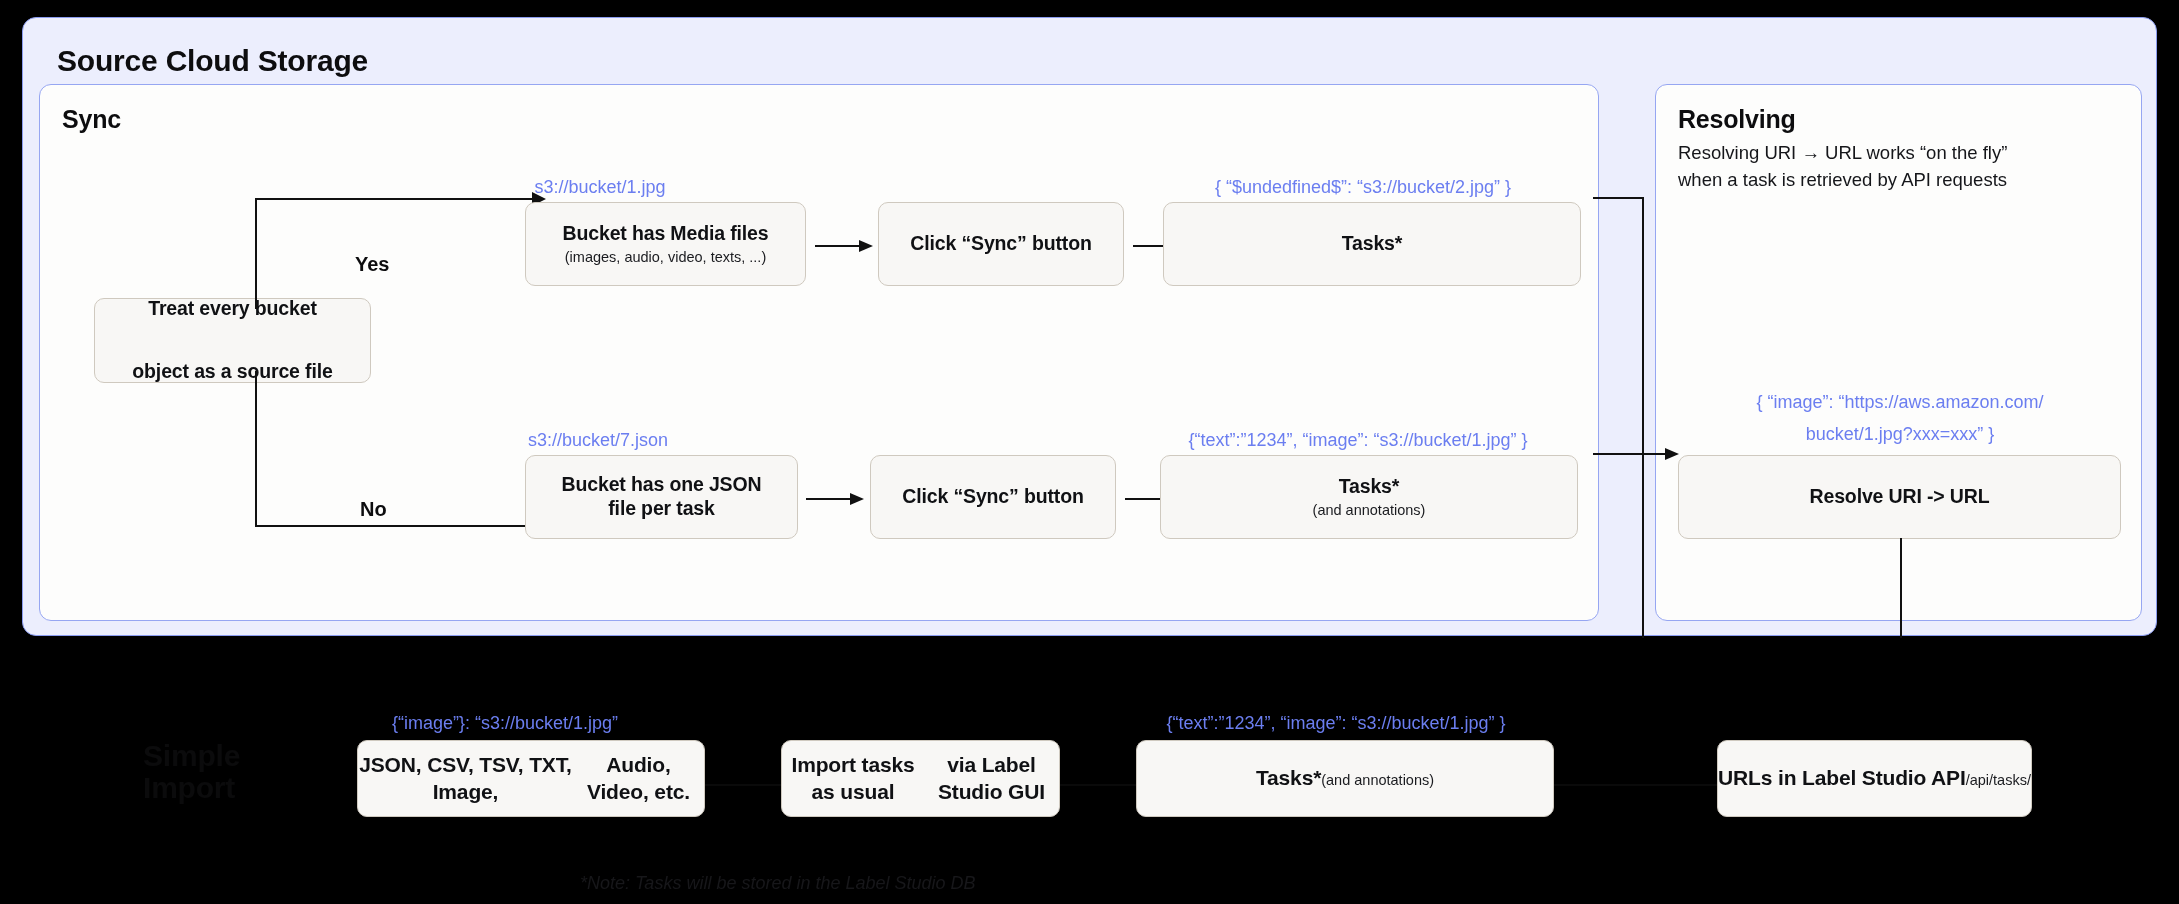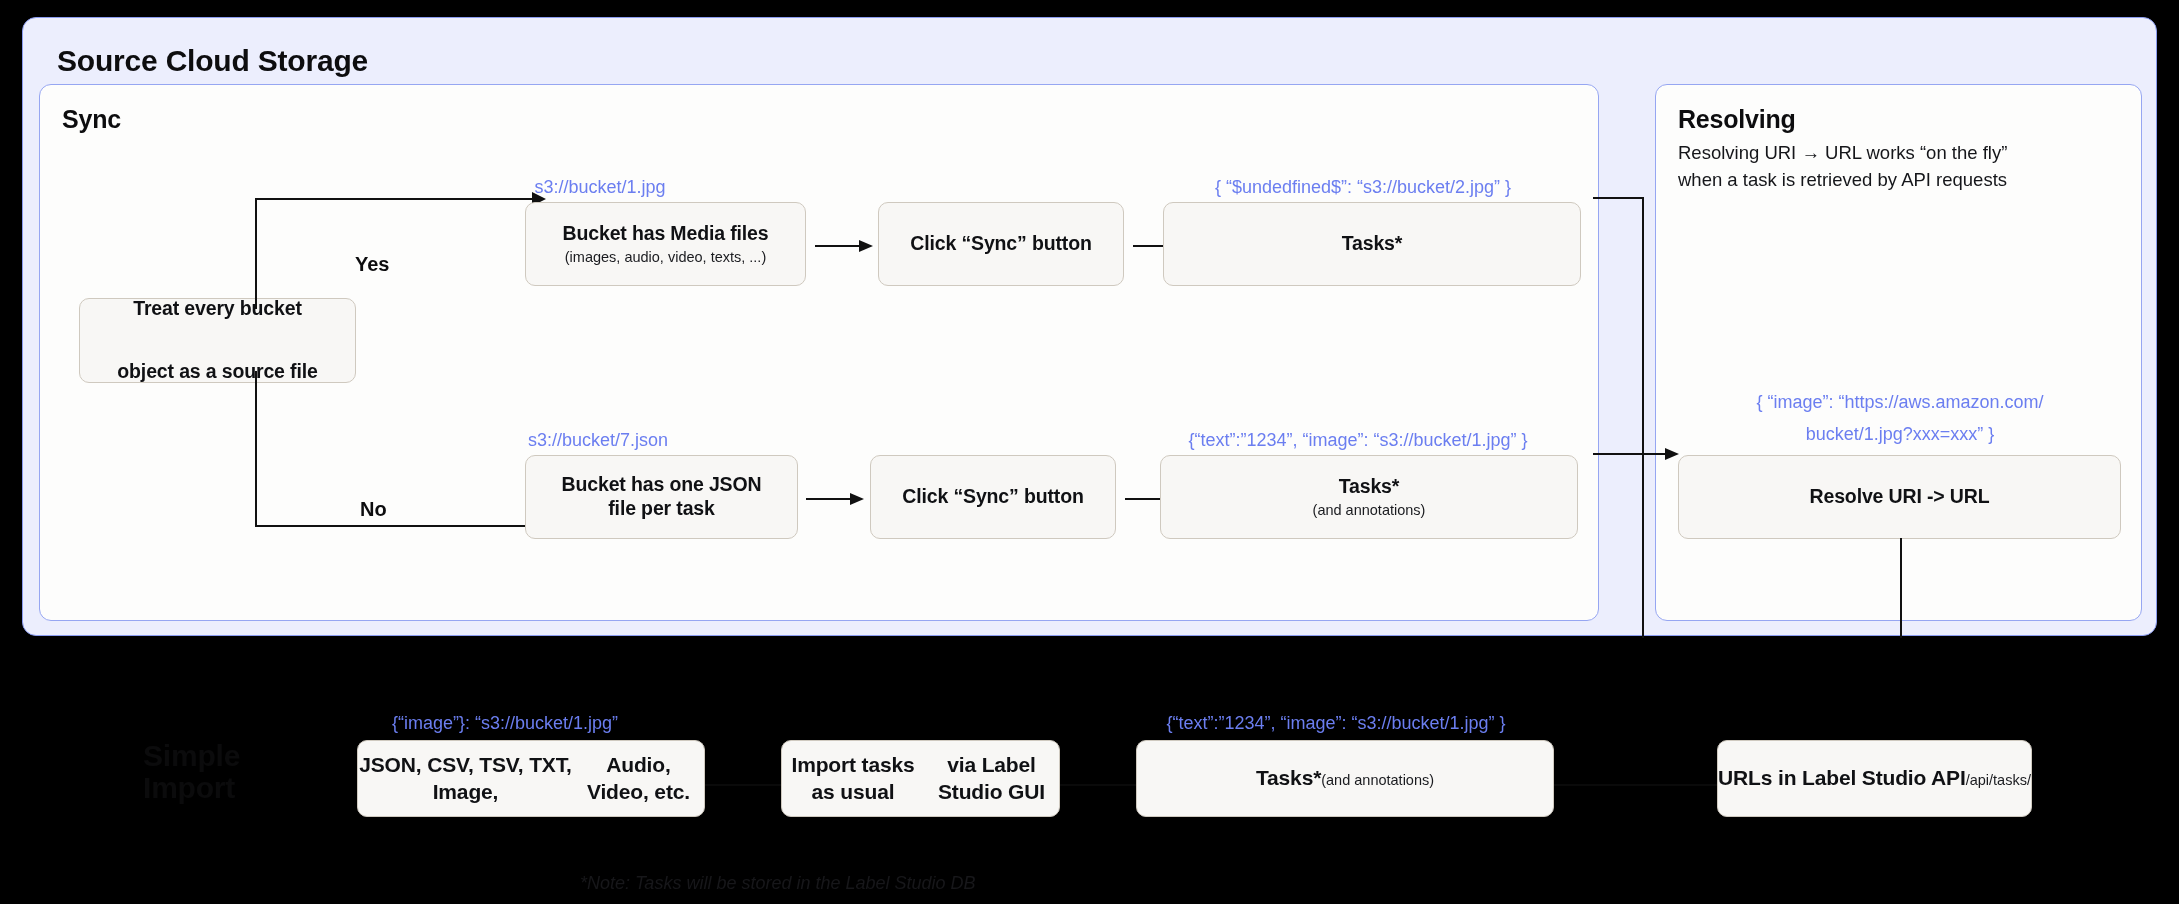--- a/index.html
+++ b/index.html
@@ -72,21 +72,21 @@
 <body>
 
 <div id="root">
 
   <div class="outer-panel">
     <div class="outer-title">Source Cloud Storage</div>
 
     <div class="card card-sync">
       <div class="card-h" style="left:22px;top:20px;">Sync</div>
 
-      <div class="node" style="left:39px;top:213px;width:277px;height:85px;gap:39px;">
+      <div class="node" style="left:54px;top:213px;width:277px;height:85px;gap:39px;">
         <div class="t">Treat every bucket</div>
         <div class="t">object as a source file</div>
       </div>
 
       <svg class="arr" style="left:200px;top:94px;width:320px;height:130px;">
         <polyline points="16,130 16,20 292,20"></polyline>
         <polygon points="292,13 306,20 292,27" fill="#111" stroke="none"></polygon>
       </svg>
       <div class="edge-label" style="left:315px;top:168px;">Yes</div>
 

